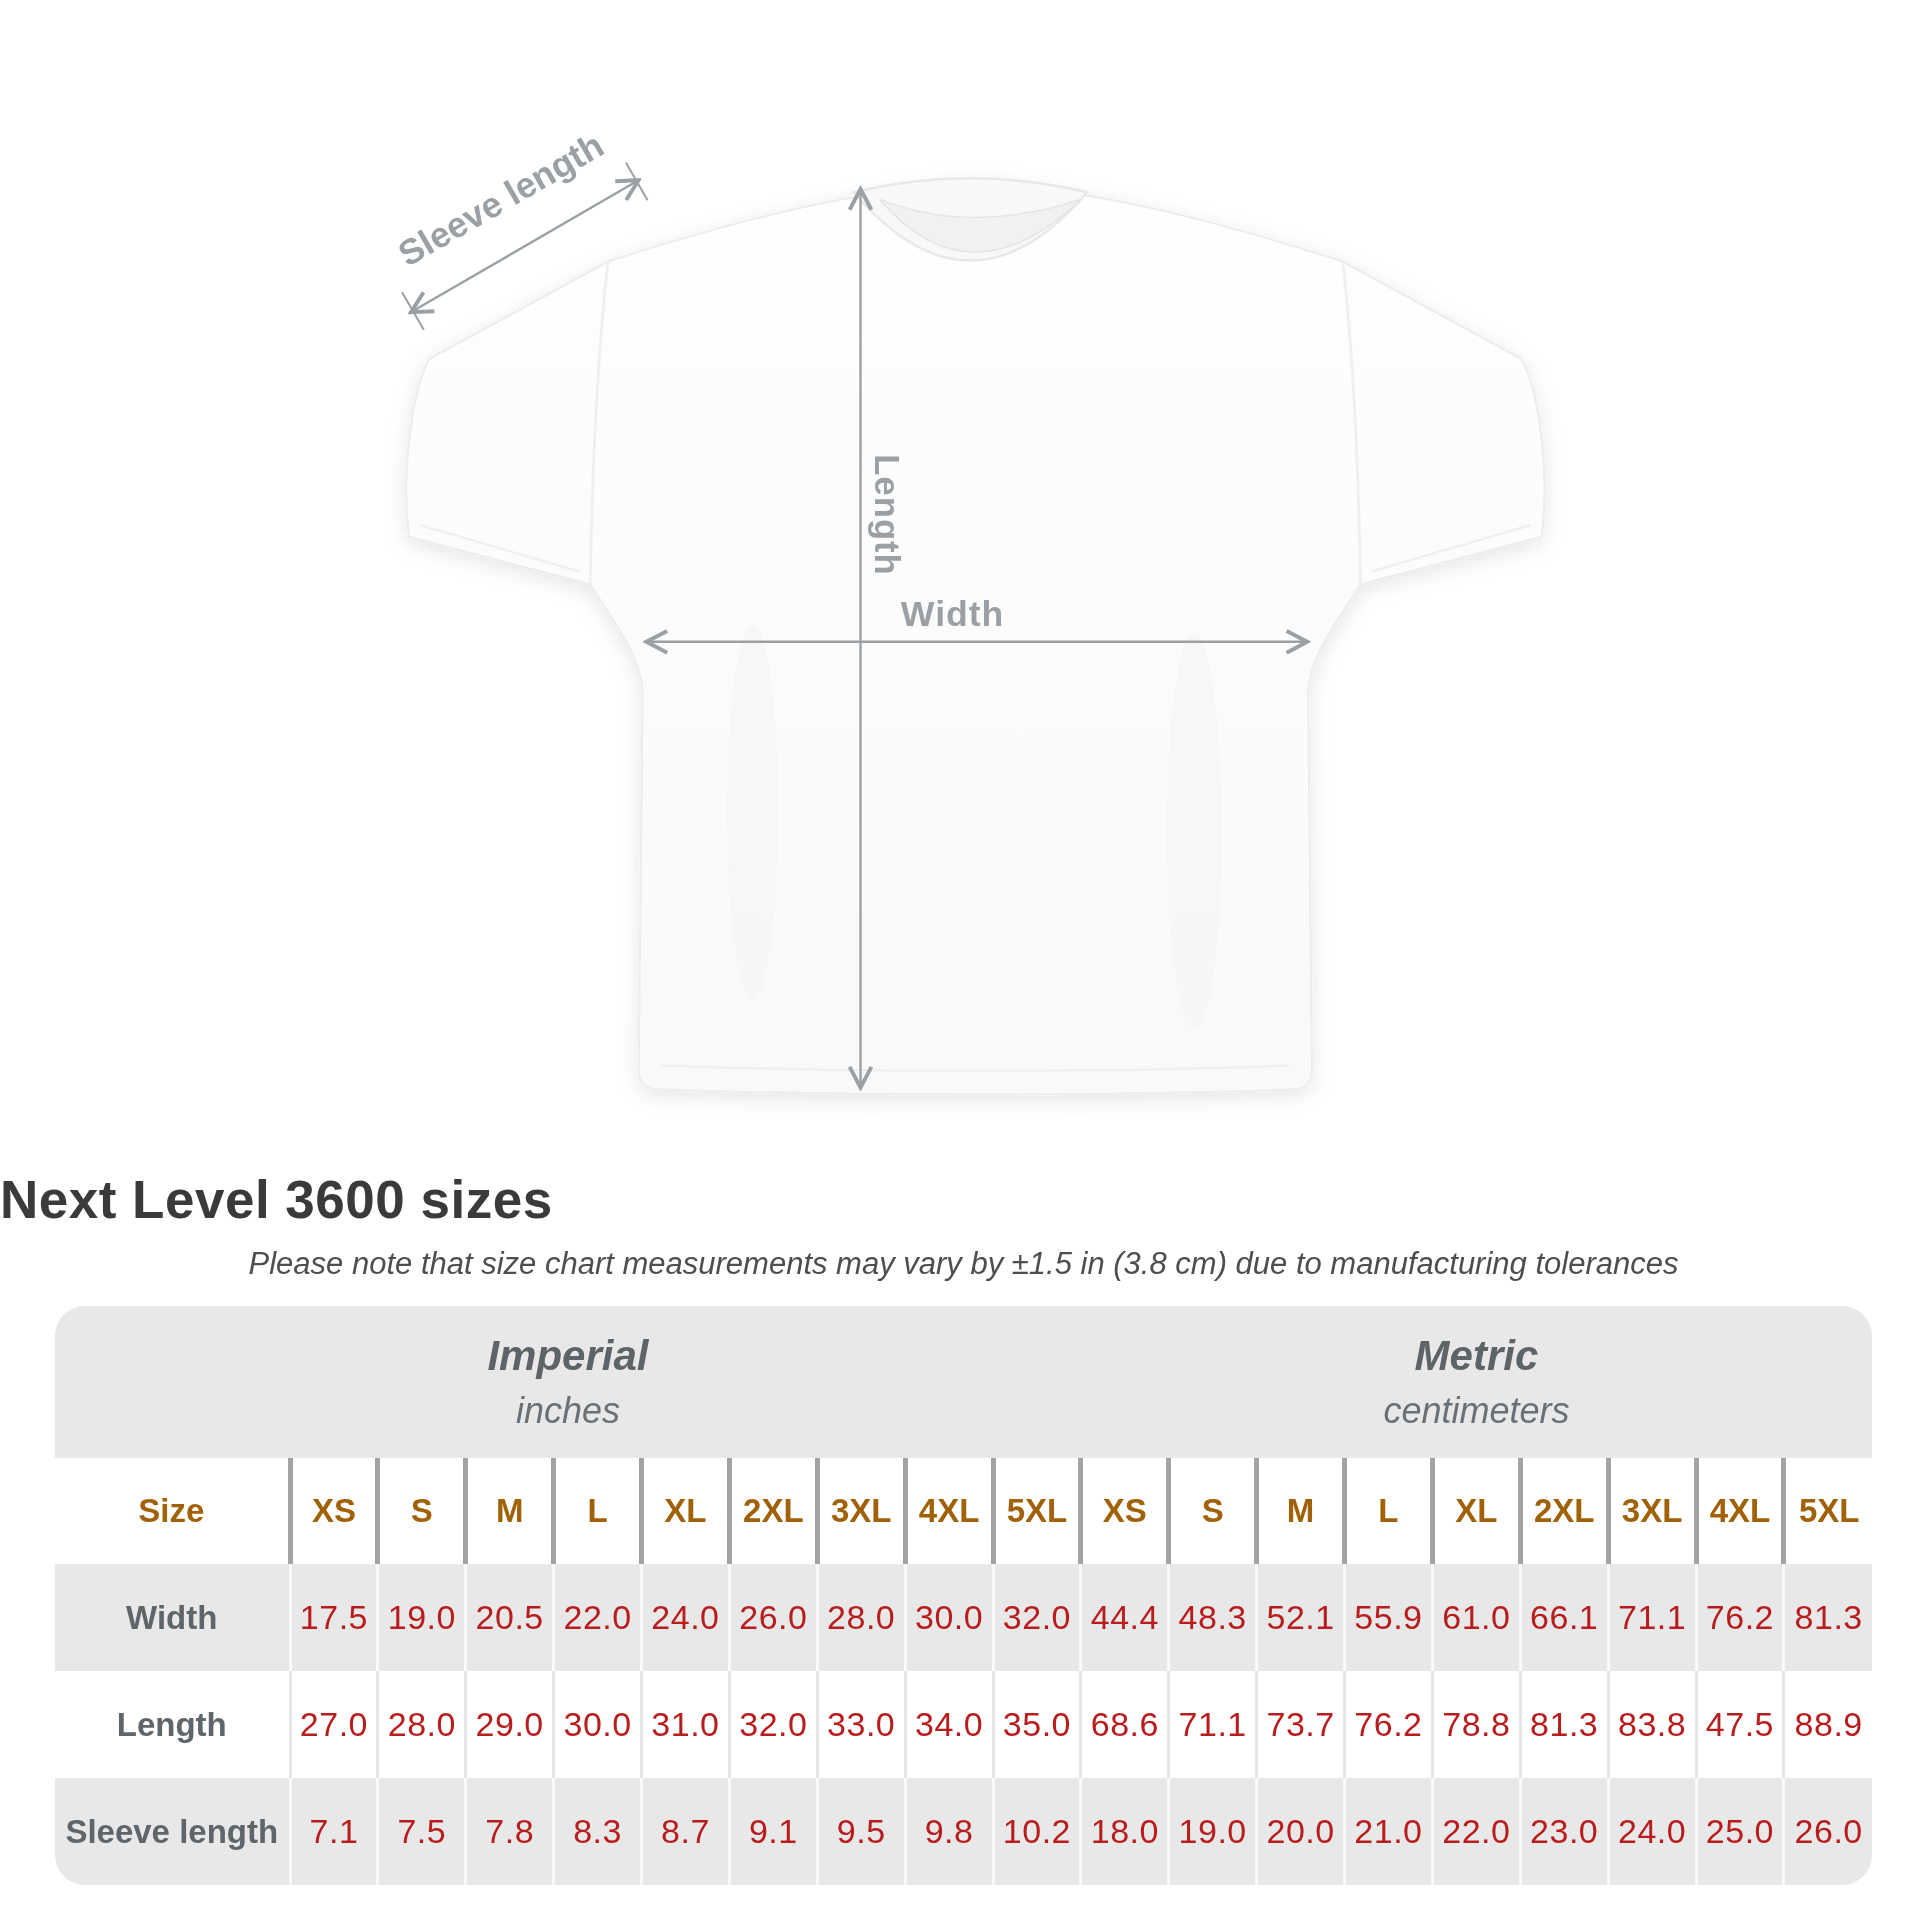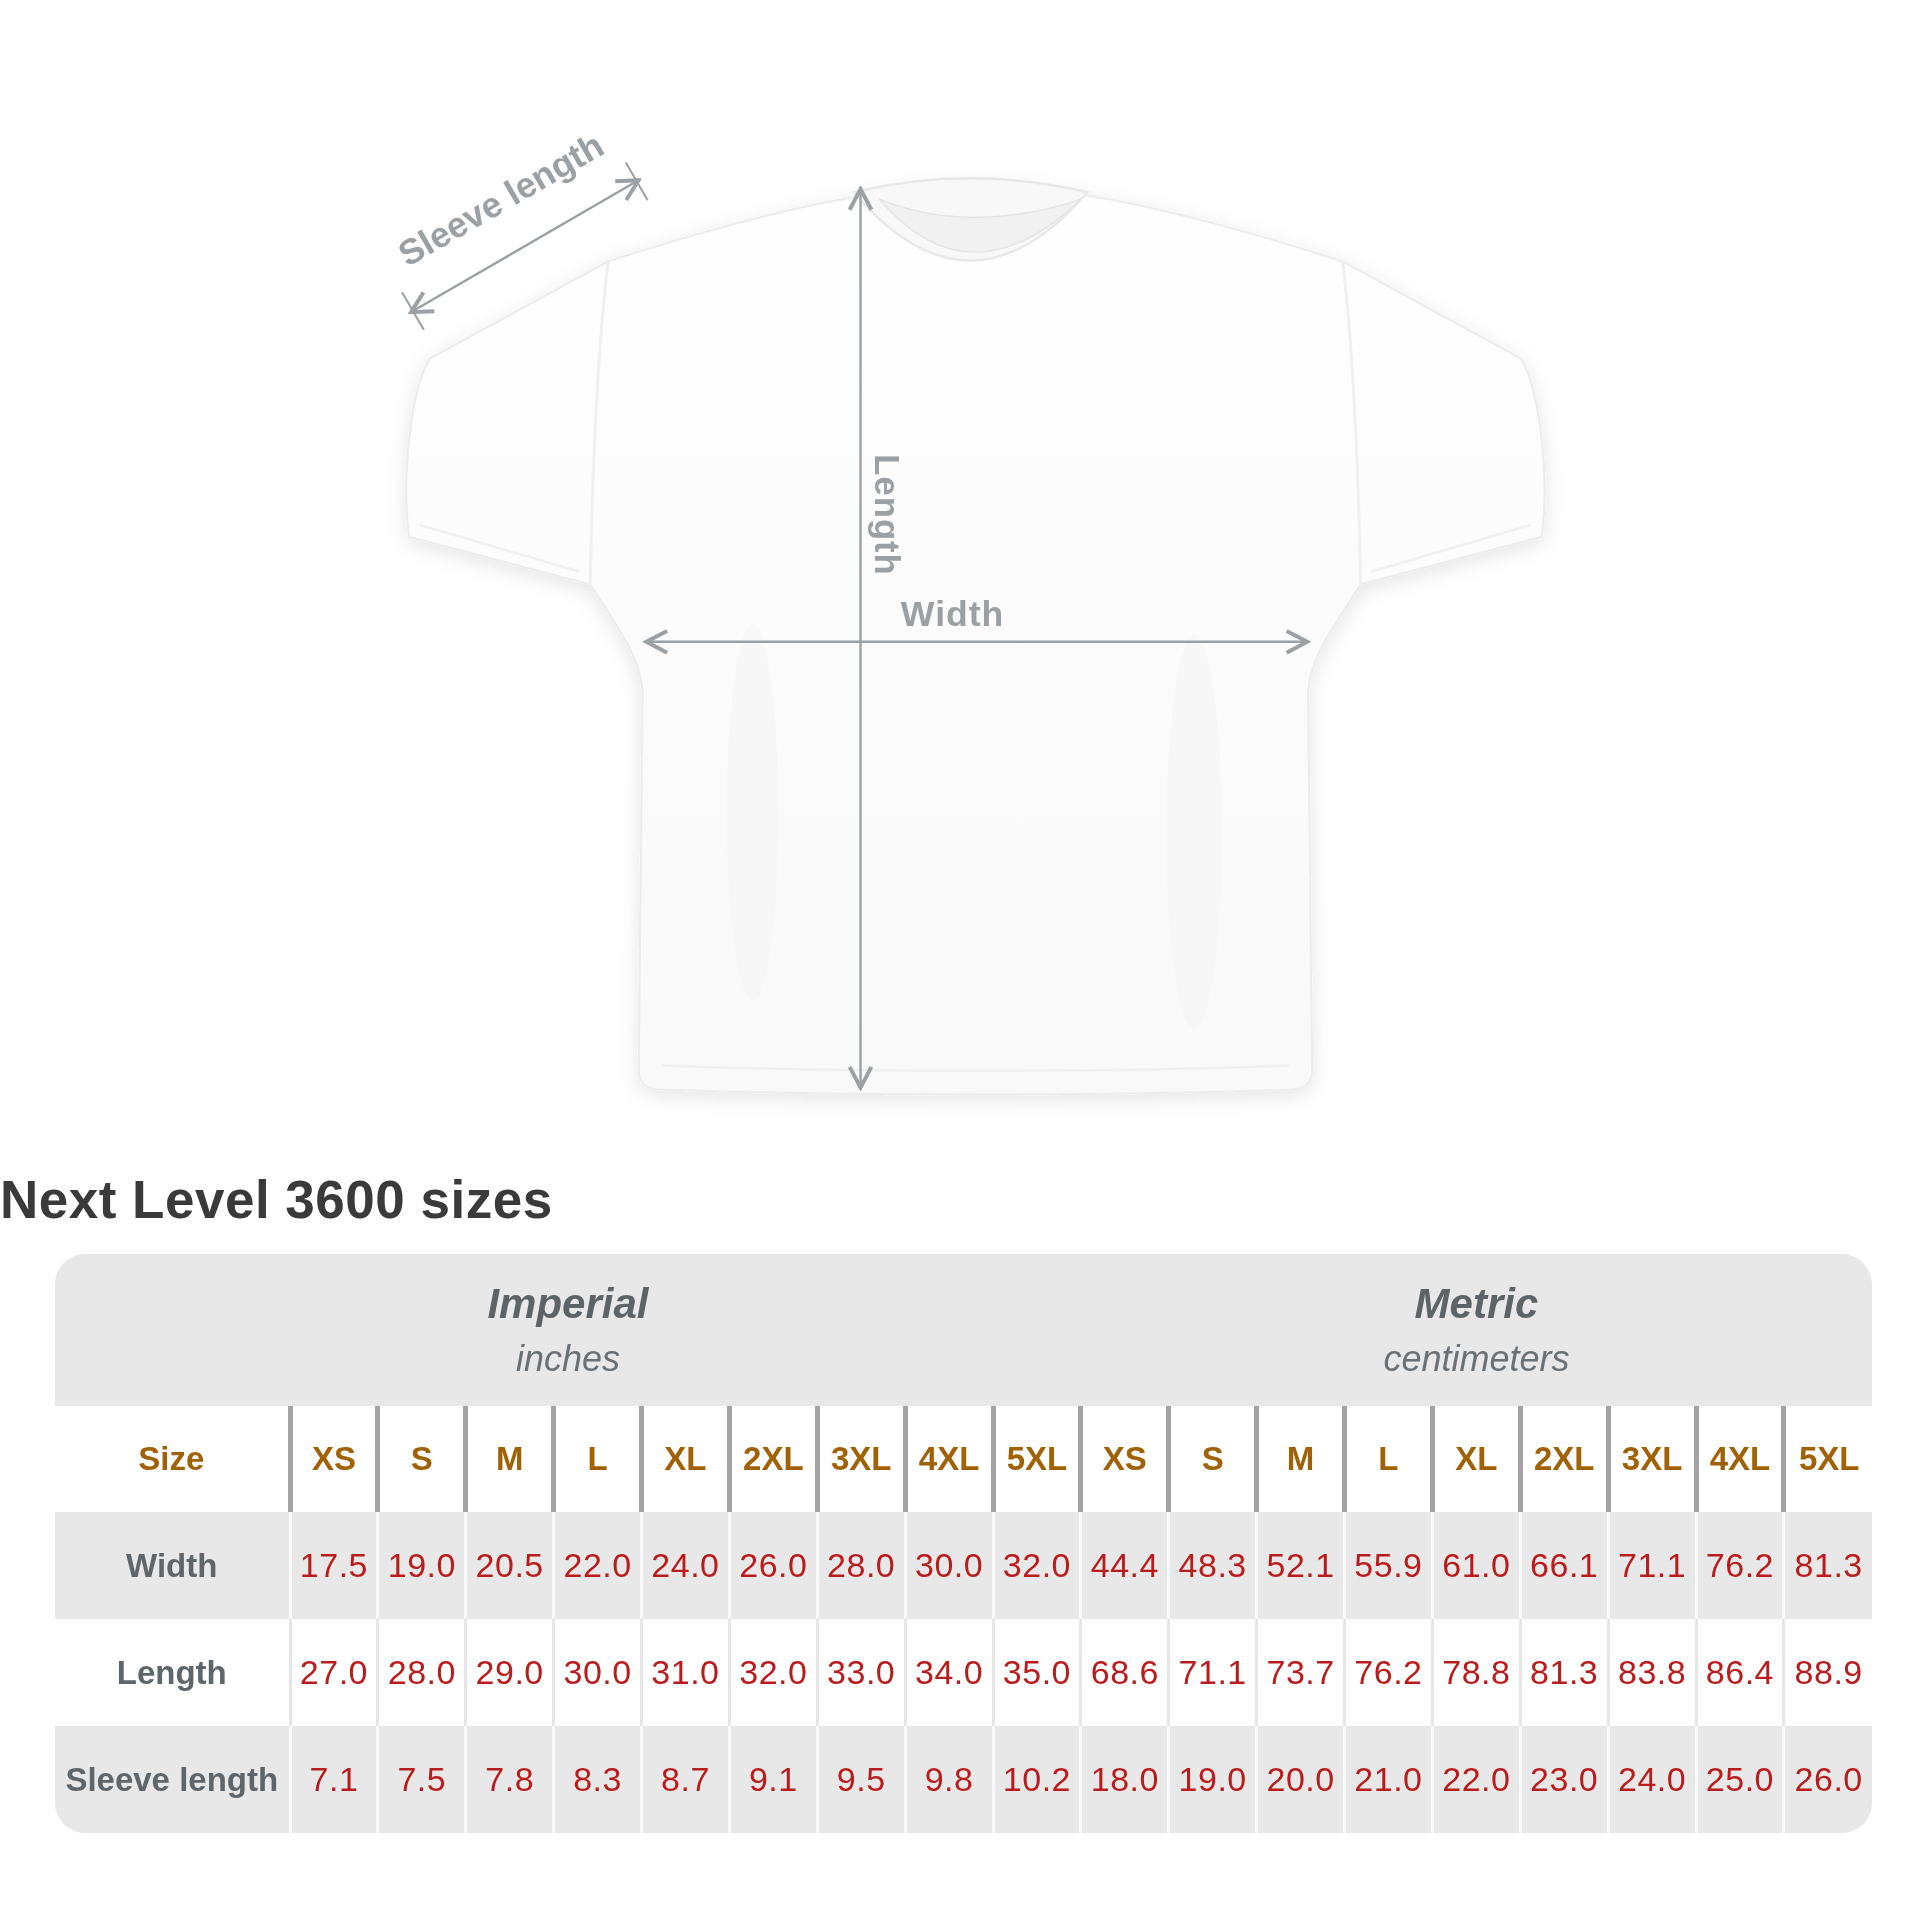--- a/index.html
+++ b/index.html
@@ -156,20 +156,21 @@
     </g>
 
     <text x="512" y="212" transform="rotate(-30 512 212)" text-anchor="middle" font-size="36" font-weight="bold" fill="#9aa0a4">Sleeve length</text>
 
     <text x="884" y="520" transform="rotate(90 884 520)" text-anchor="middle" font-size="35" font-weight="bold" fill="#9aa0a4" letter-spacing="1">Length</text>
 
     <text x="962" y="632" text-anchor="middle" font-size="36" font-weight="bold" fill="#9aa0a4" letter-spacing="1">Width</text>
   </svg>
 
   <div class="page-title">Next Level 3600 sizes</div>
+  <div class="page-subtitle">Please note that size chart measurements may vary by ±1.5 in (3.8 cm) due to manufacturing tolerances</div>
 
   <div class="table-wrap">
     <table class="size-table">
       <colgroup>
         <col class="col-size">
         <col>
           <col>
           <col>
           <col>
           <col>
@@ -253,21 +254,21 @@
           <td>33.0</td>
           <td>34.0</td>
           <td>35.0</td>
           <td>68.6</td>
           <td>71.1</td>
           <td>73.7</td>
           <td>76.2</td>
           <td>78.8</td>
           <td>81.3</td>
           <td>83.8</td>
-          <td>86.4</td>
+          <td>47.5</td>
           <td>88.9</td>
         </tr>
         <tr class="data-row row-gray">
           <th>Sleeve length</th>
           <td>7.1</td>
           <td>7.5</td>
           <td>7.8</td>
           <td>8.3</td>
           <td>8.7</td>
           <td>9.1</td>

